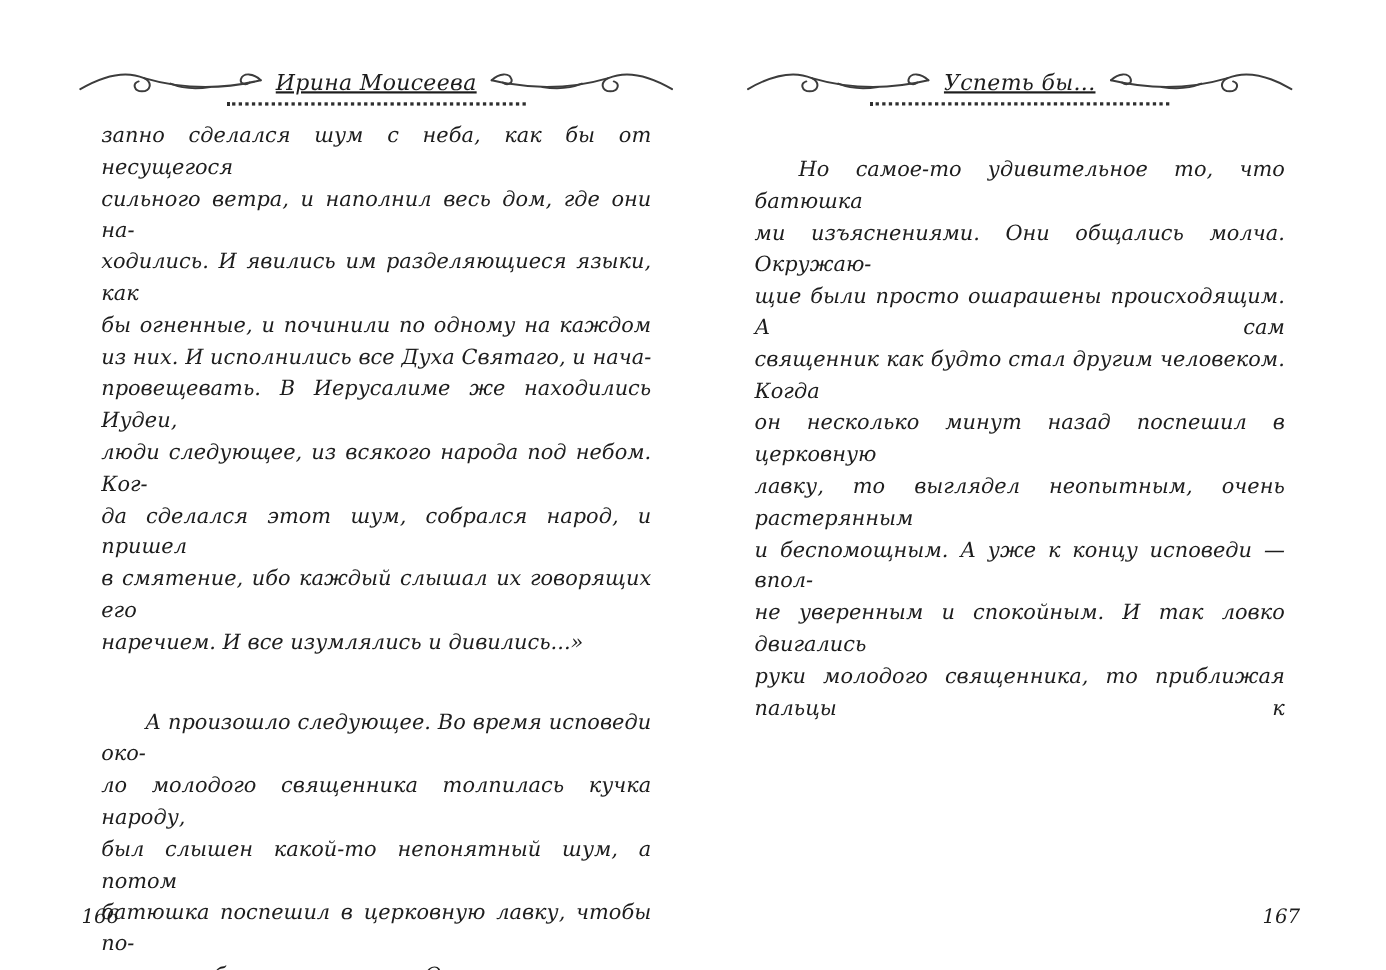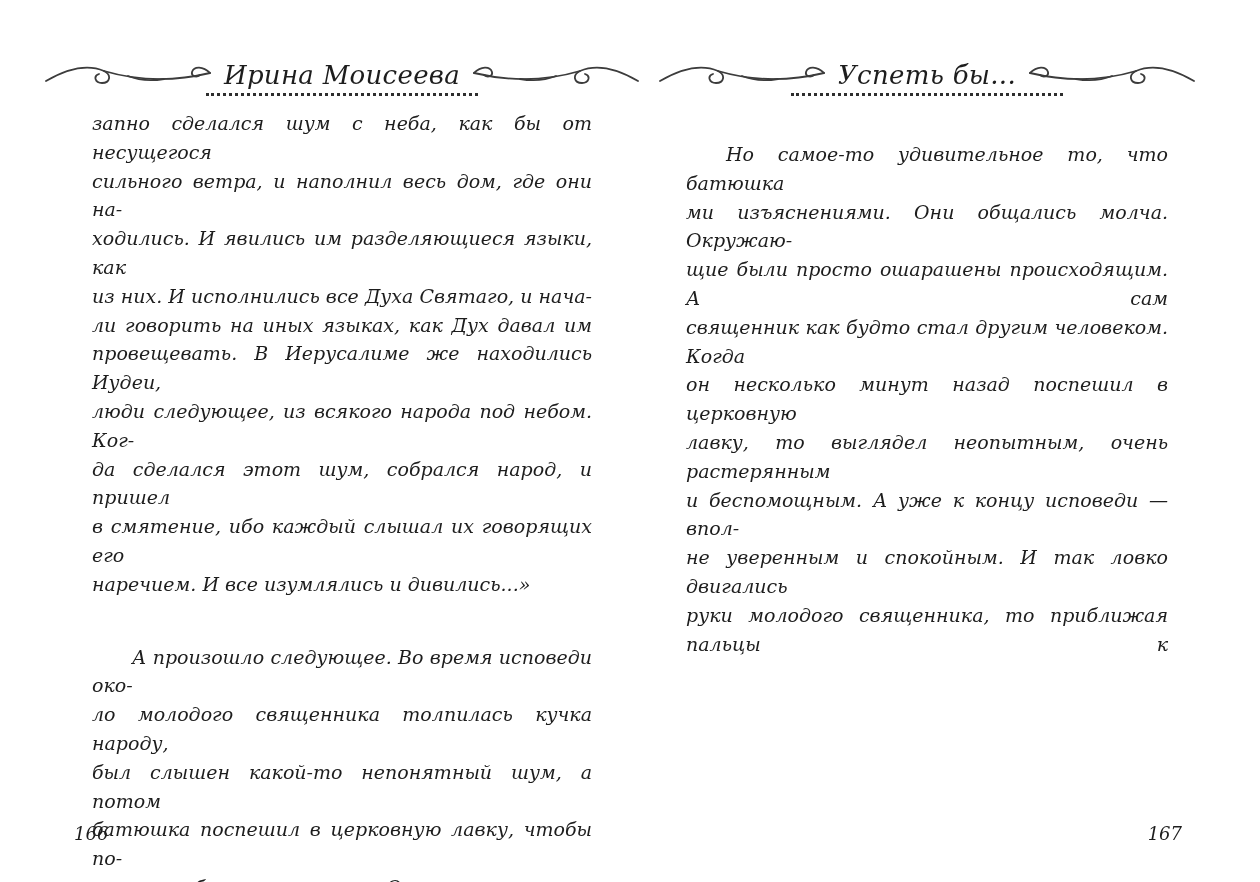--- a/index.html
+++ b/index.html
@@ -27,24 +27,25 @@
 
   .page-header { margin-top: 60px; }
   .flourish-row {
     display: flex;
     align-items: center;
     justify-content: center;
     height: 30px;
     gap: 8px;
   }
   .running-title {
-    font-size: 26px;
+    font-size: 20px;
     white-space: nowrap;
     padding: 0 4px;
     letter-spacing: 0.3px;
+    text-decoration: underline;
   }
   .flourish { flex: 0 0 auto; }
   .dotted-rule {
     width: 272px;
     height: 0;
     margin: 3px auto 0 auto;
     border-bottom: 3px dotted #2e2e2e;
   }
 
   .page-body {
@@ -93,22 +94,22 @@
           </g>
         </svg>
       </div>
       <div class="dotted-rule"></div>
     </header>
     <div class="page-body" id="left-body">
         <div class="paragraph">
           <div class="line">запно сделался шум с неба, как бы от несущегося</div>
           <div class="line">сильного ветра, и наполнил весь дом, где они на-</div>
           <div class="line">ходились. И явились им разделяющиеся языки, как</div>
+          <div class="line">бы огненные, и починили по одному на каждом</div>
           <div class="line">из них. И исполнились все Духа Святаго, и нача-</div>
-          <div class="line">ли говорить на иных языках, как Дух давал им</div>
           <div class="line">провещевать. В Иерусалиме же находились Иудеи,</div>
           <div class="line">люди следующее, из всякого народа под небом. Ког-</div>
           <div class="line">да сделался этот шум, собрался народ, и пришел</div>
           <div class="line">в смятение, ибо каждый слышал их говорящих его</div>
           <div class="line endline">наречием. И все изумлялись и дивились...»</div>
         </div>
         <div class="paragraph indent">
           <div class="line">А произошло следующее. Во время исповеди око-</div>
           <div class="line">ло молодого священника толпилась кучка народу,</div>
           <div class="line">был слышен какой-то непонятный шум, а потом</div>

